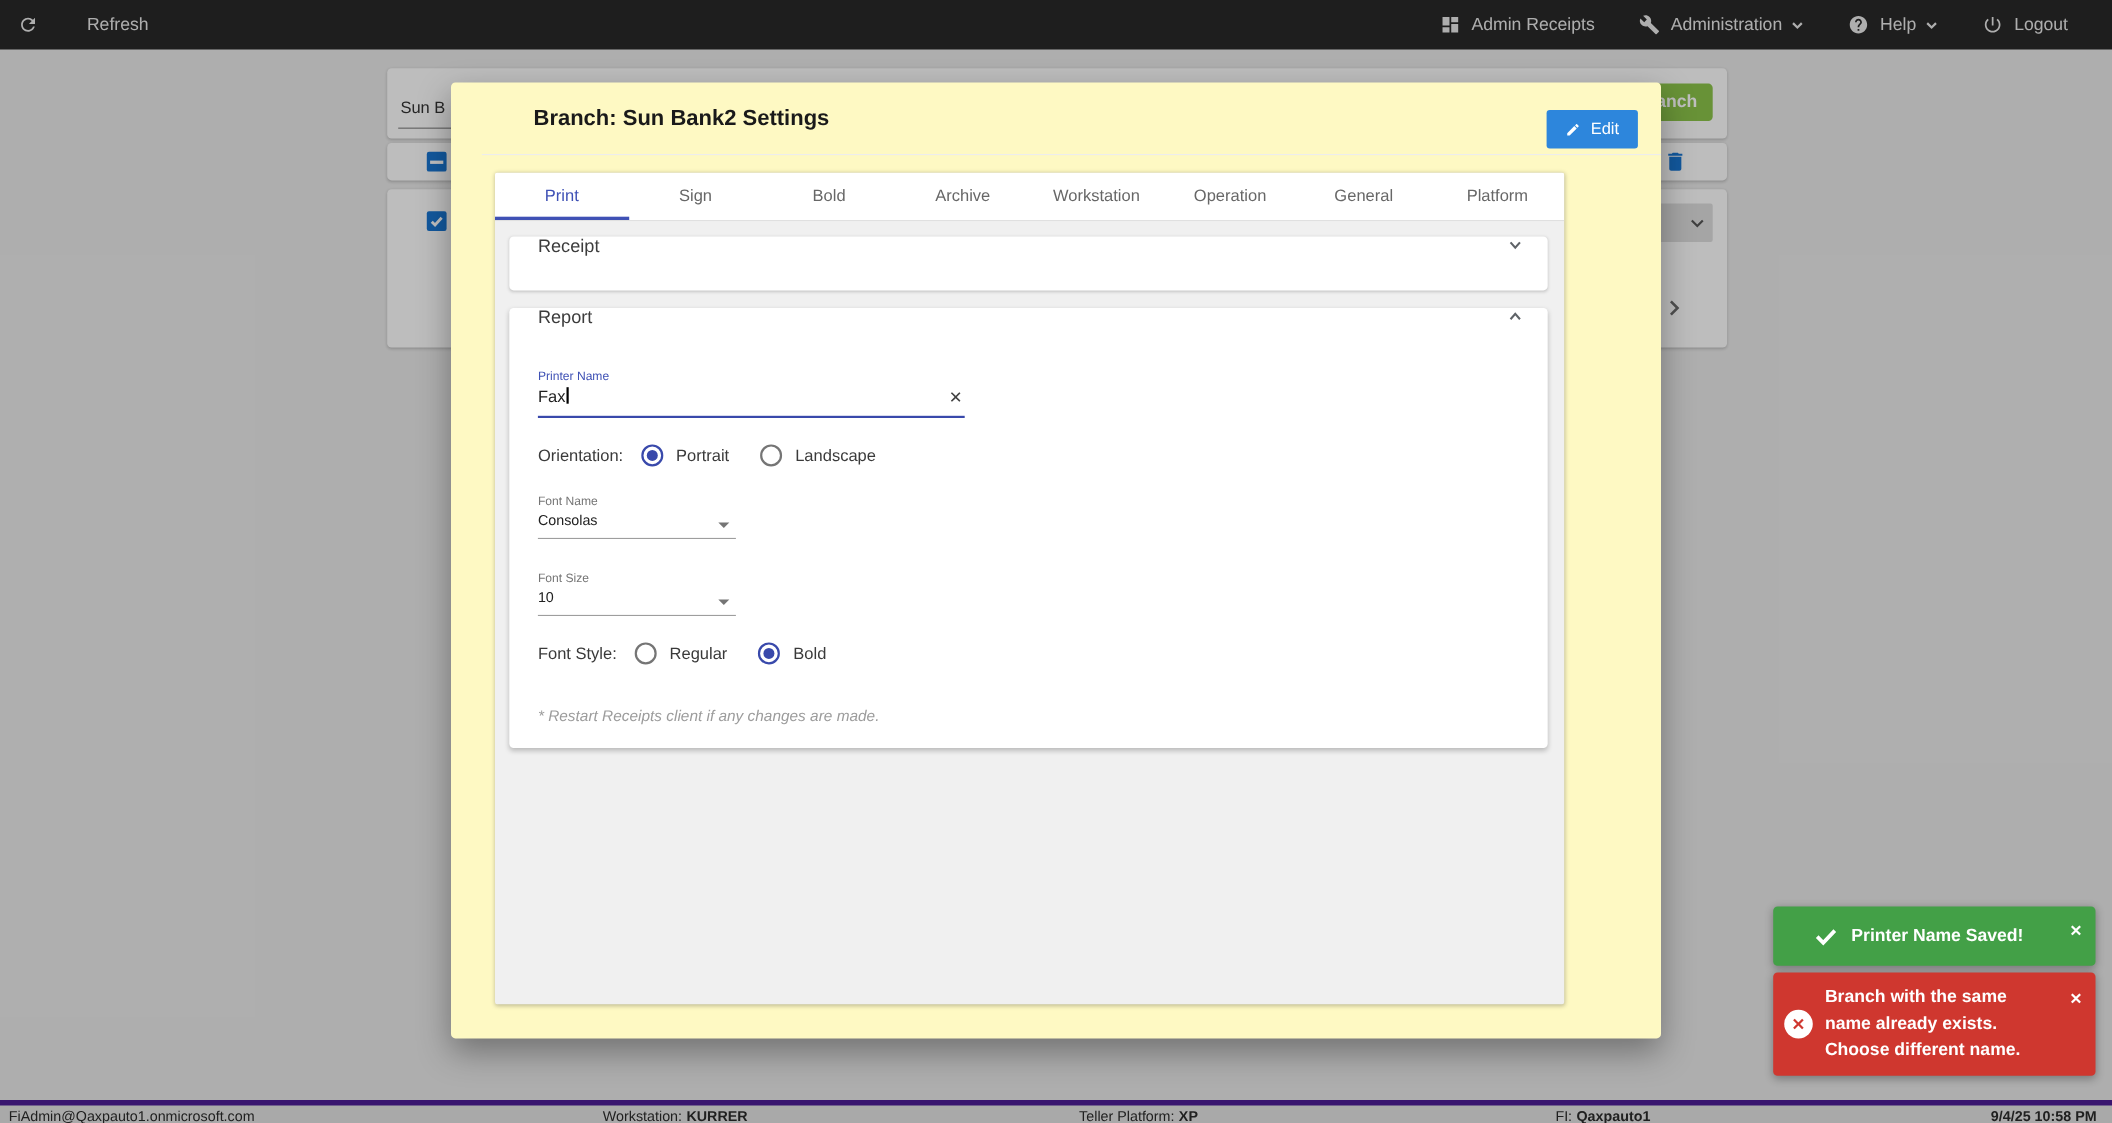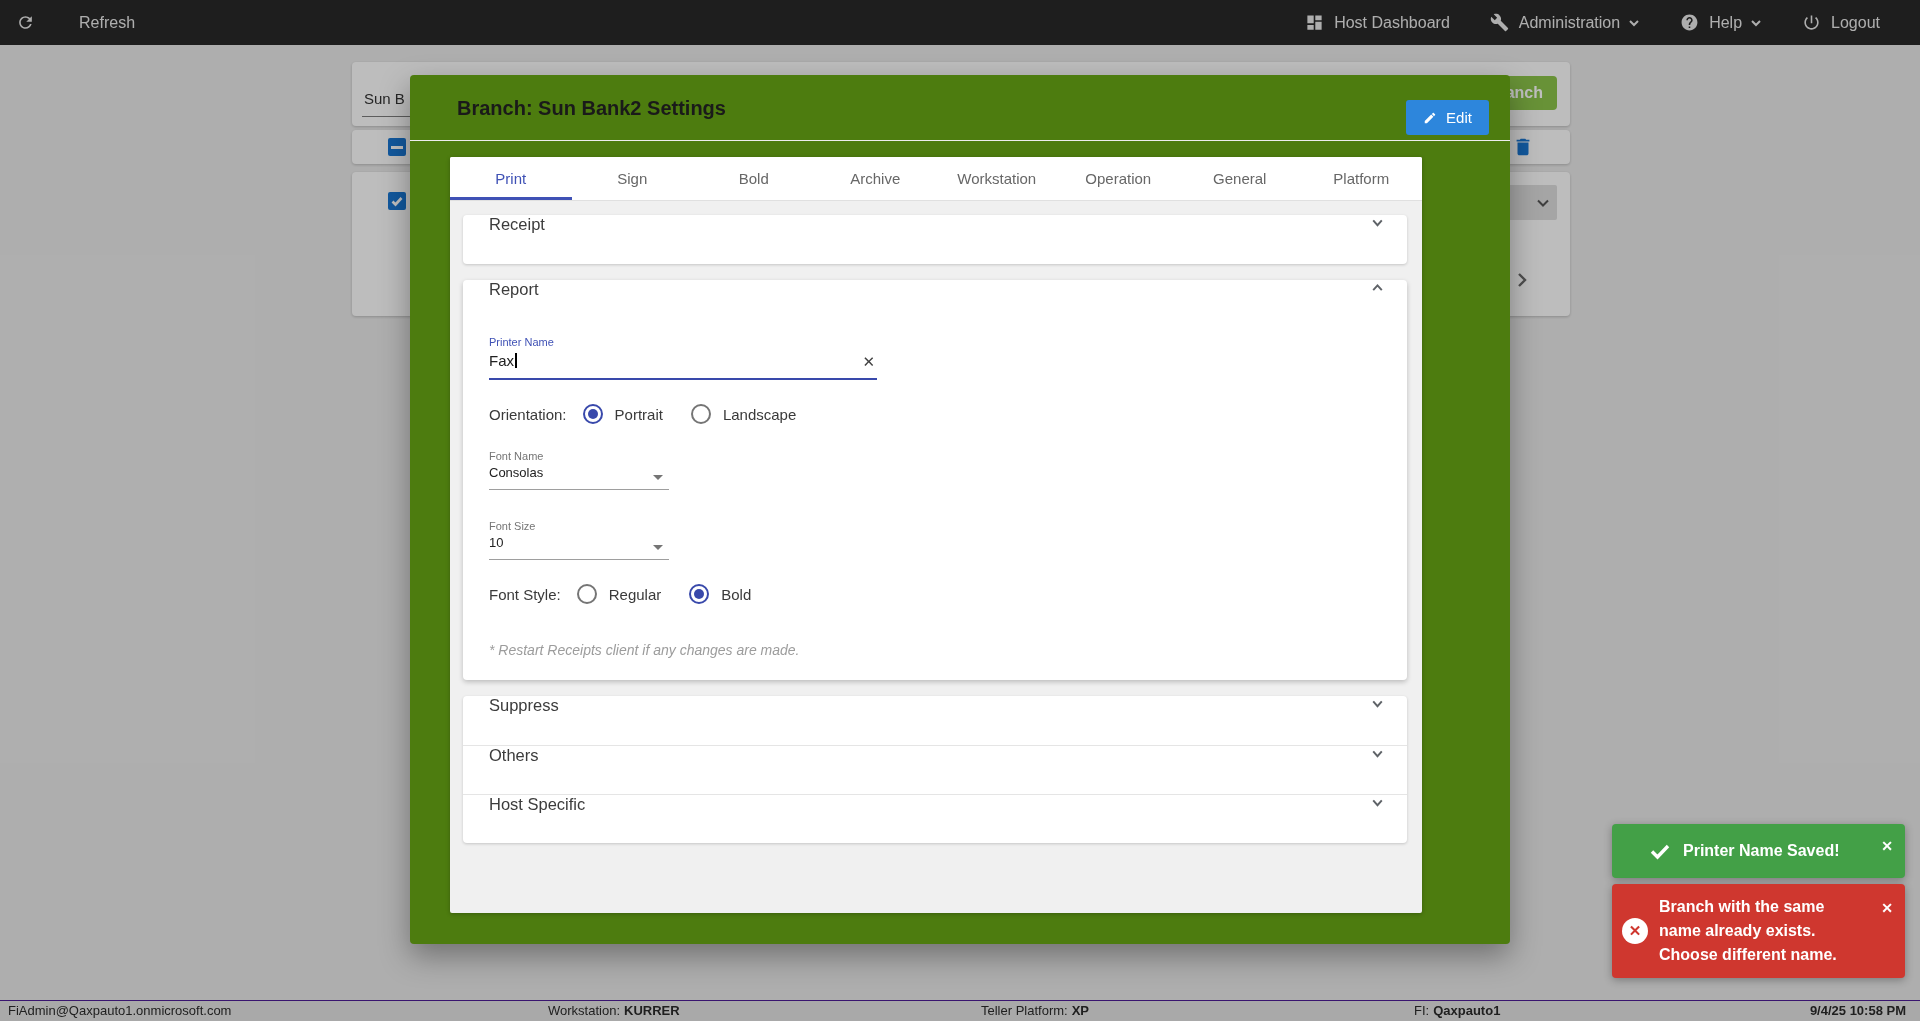--- a/index.html
+++ b/index.html
@@ -32,30 +32,30 @@
   .cb-chk { top:20px; }
   .cb-ind::after { content:""; position:absolute; left:3px; top:8px; width:12px; height:2.5px; background:#fff; }
   .cb-chk svg { position:absolute; left:2px; top:2px; width:14px; height:14px; stroke:#fff; stroke-width:2.6; fill:none; }
   .bg-trash { position:absolute; right:36px; top:6px; width:22px; height:22px; fill:#1976d2; }
   .bg-select { position:absolute; left:1108px; top:13px; width:97px; height:35px; background:#dcdcdc; border-radius:2px; }
   .bg-select svg { position:absolute; right:6px; top:10px; width:16px; height:16px; stroke:#555; stroke-width:2; fill:none; }
   .bg-next { position:absolute; left:1160px; top:98px; width:20px; height:20px; stroke:#6a6a6a; stroke-width:2.4; fill:none; }
 
   
   .statusbar { position:absolute; left:0; top:1000px; width:1920px; height:21px; background:#e2e2e2;
-               border-top:1px solid #4c1d95; font-size:13px; color:#2b2b2b; }
+               border-top:5px solid #4c1d95; font-size:13px; color:#2b2b2b; }
   .sb-item { position:absolute; top:0; height:21px; line-height:20px; white-space:nowrap; }
   .sb-item b { margin-left:4px; }
 
   
   .overlay { position:absolute; inset:0; background:rgba(0,0,0,0.25); }
 
   
-  .modal { position:absolute; left:410px; top:75px; width:1100px; height:869px; background:#4d7c0f;
-           border-radius:4px; box-shadow:0 12px 30px rgba(0,0,0,0.35); }
+  .modal { position:absolute; left:410px; top:75px; width:1100px; height:869px; background:#fef9c3;
+           border-radius:4px; box-shadow:0 12px 30px rgba(0,0,0,0.35);padding-left:28px; }
   .modal-header { position:relative; height:66px; border-bottom:1px solid #ededed; }
   .modal-title { position:absolute; left:47px; top:22px; font-size:20px; font-weight:bold; color:#1a1a1a; }
   .edit-btn { position:absolute; right:21px; top:25px; width:83px; height:35px; border:none; border-radius:3px;
               background:#2d86dc; color:#fff; font-size:15px; display:flex; align-items:center;
               justify-content:center; gap:9px; cursor:pointer; font-family:inherit; }
   .edit-btn svg { width:14px; height:14px; fill:#fff; }
 
   .tab-card { position:absolute; left:40px; top:82px; width:972px; height:756px;
               box-shadow:0 1px 4px rgba(0,0,0,0.25); border-radius:2px; overflow:hidden; background:#f0f0f0; }
   .tab-row { display:flex; height:44px; background:#fff; border-bottom:1px solid #e0e0e0; }
@@ -125,21 +125,21 @@
       <svg class="tb-icon" viewBox="0 0 24 24">
           <path d="M17.65 6.35C16.2 4.9 14.21 4 12 4c-4.42 0-7.99 3.58-7.99 8s3.57 8 7.99 8c3.73 0 6.84-2.55 7.73-6h-2.08c-.82 2.33-3.04 4-5.65 4-3.31 0-6-2.69-6-6s2.69-6 6-6c1.66 0 3.14.69 4.22 1.78L13 11h7V4l-2.35 2.35z"></path>
         </svg>
       <span>Refresh</span>
     </div>
     <div class="tb-right">
       <div class="tb-group">
         <svg class="tb-icon" viewBox="0 0 24 24">
             <path d="M3 13h8V3H3v10zm0 8h8v-6H3v6zm10 0h8V11h-8v10zm0-18v6h8V3h-8z"></path>
           </svg>
-        <span>Host Dashboard</span>
+        <span>Admin Receipts</span>
       </div>
       <div class="tb-group">
         <svg class="tb-icon" viewBox="0 0 24 24">
             <path d="M22.7 19l-9.1-9.1c.9-2.3.4-5-1.5-6.9-2-2-5-2.4-7.4-1.3L9 6 6 9 1.6 4.7C.4 7.1.9 10.1 2.9 12.1c1.9 1.9 4.6 2.4 6.9 1.5l9.1 9.1c.4.4 1 .4 1.4 0l2.3-2.3c.5-.4.5-1.1.1-1.4z"></path>
           </svg>
         <span>Administration</span>
         <svg class="tb-chev" viewBox="0 0 12 12">
             <polyline points="2,4 6,8 10,4"></polyline>
           </svg>
       </div>
@@ -296,40 +296,20 @@
               <span class="radio"></span>
               <span class="radio-opt-label">Regular</span>
               <span class="radio sel"></span>
               <span class="radio-opt-label">Bold</span>
             </div>
 
             <div class="note">* Restart Receipts client if any changes are made.</div>
           </div>
         </div>
 
-        <div class="panel panel-group">
-          <div class="acc-row">
-            <span class="acc-label">Suppress</span>
-            <svg class="acc-chev" viewBox="0 0 14 14">
-                <polyline points="3,5 7,9.5 11,5"></polyline>
-              </svg>
-          </div>
-          <div class="acc-row">
-            <span class="acc-label">Others</span>
-            <svg class="acc-chev" viewBox="0 0 14 14">
-                <polyline points="3,5 7,9.5 11,5"></polyline>
-              </svg>
-          </div>
-          <div class="acc-row">
-            <span class="acc-label">Host Specific</span>
-            <svg class="acc-chev" viewBox="0 0 14 14">
-                <polyline points="3,5 7,9.5 11,5"></polyline>
-              </svg>
-          </div>
-        </div>
 
       </div>
     </div>
   </div>
 
   <div class="toast toast-success">
     <svg viewBox="0 0 24 24">
         <polyline points="4,12.5 9.5,18 20,7"></polyline>
       </svg>
     <span class="toast-msg">Printer Name Saved!</span>

